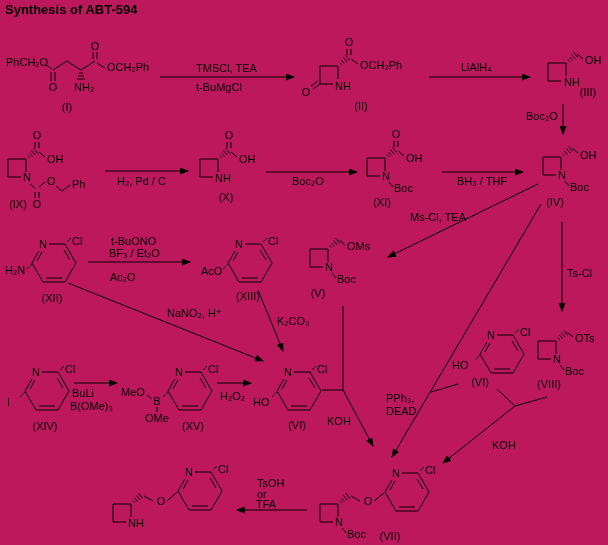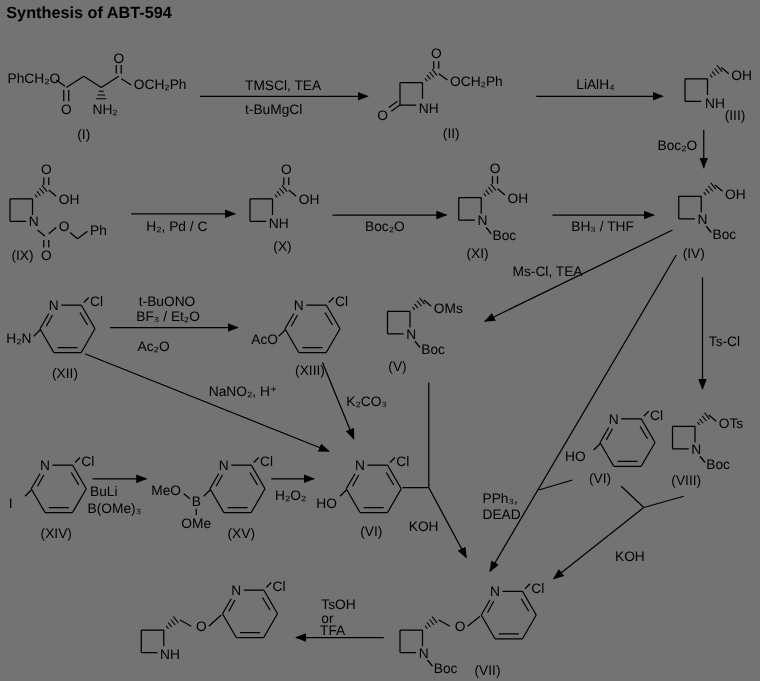--- a/index.html
+++ b/index.html
@@ -1,16 +1,16 @@
 <!DOCTYPE html>
 <html><head>
 <meta charset="utf-8">
 <style>
   html,body{margin:0;padding:0;background:#fff;}
-  #scheme{width:608px;height:545px;position:relative;background:#737373;}
+  #scheme{width:608px;height:545px;position:relative;background:#be185d;}
   svg{display:block;}
   svg text{font-family:"Liberation Sans","DejaVu Sans",sans-serif;font-size:11px;fill:#000;}
   svg text.ttl{font-size:13px;font-weight:bold;}
   .b{stroke:#000;stroke-width:1;fill:none;}
   .w{stroke:#000;stroke-width:0.9;fill:none;}
   .ar{stroke:#000;stroke-width:1;fill:none;marker-end:url(#ah);}
 </style>
 </head>
 <body>
 

